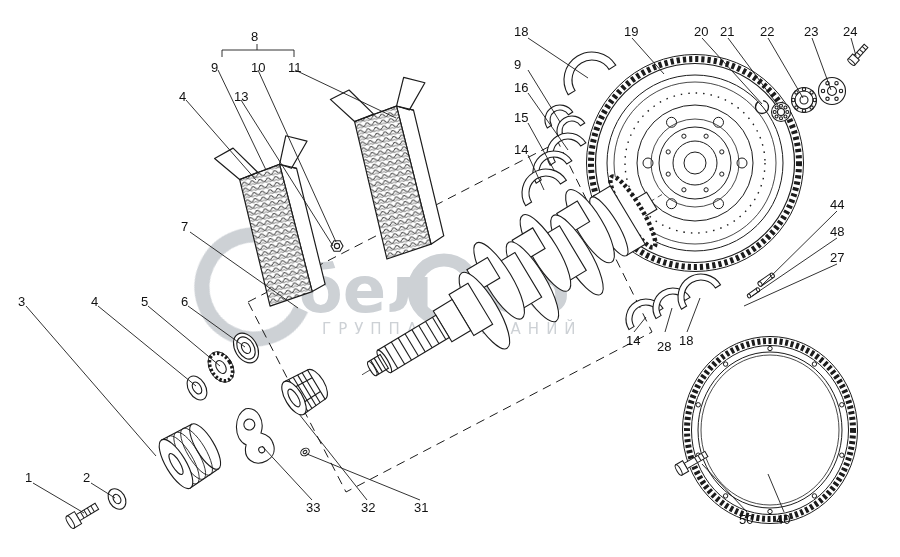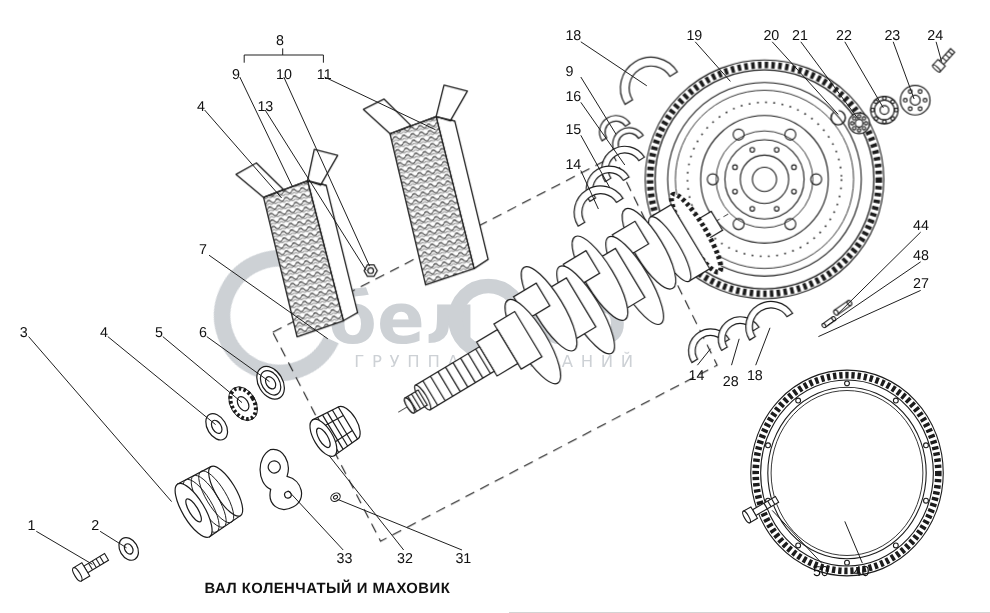--- a/index.html
+++ b/index.html
@@ -340,15 +340,14 @@
 <div class="co" style="left:843px;top:25px">24</div>
 <div class="co" style="left:830px;top:198px">44</div>
 <div class="co" style="left:830px;top:225px">48</div>
 <div class="co" style="left:830px;top:251px">27</div>
 <div class="co" style="left:626px;top:334px">14</div>
 <div class="co" style="left:657px;top:340px">28</div>
 <div class="co" style="left:679px;top:334px">18</div>
 <div class="co" style="left:739px;top:513px">50</div>
 <div class="co" style="left:776px;top:513px">40</div>
 
-<div class="title">ВАЛ КОЛЕНЧАТЫЙ И МАХОВИК</div>
 
 </div>
 
 </body></html>

